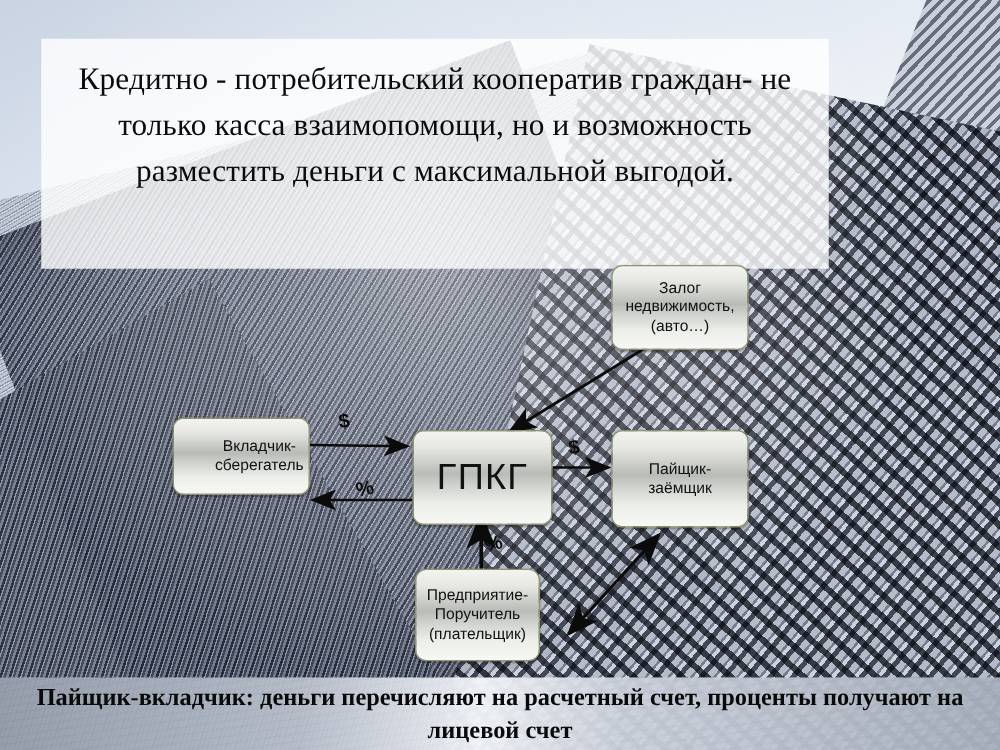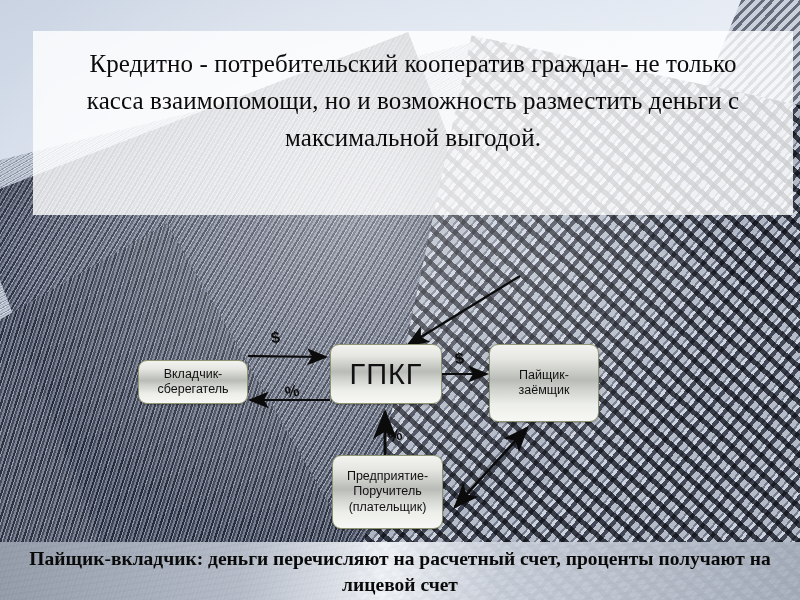--- a/index.html
+++ b/index.html
@@ -148,21 +148,21 @@
   .bg-haze {
     background: radial-gradient(ellipse at 45% 35%, rgba(255,255,255,.38), rgba(255,255,255,0) 62%);
     pointer-events: none;
   }
 
   
   #title-panel {
     position: absolute;
     left: 33px;
     top: 31px;
-    width: 760px;
+    width: 630px;
     height: 184px;
     background: rgba(255,255,255,.80);
     display: flex;
     align-items: flex-start;
     justify-content: center;
     padding-top: 14px;
     box-sizing: border-box;
   }
   #title-text {
     font-family: "Liberation Serif", serif;
@@ -296,36 +296,41 @@
 
       <line x1="442" y1="374" x2="487" y2="374" stroke="#0b0b0b" stroke-width="2.1" marker-end="url(#ah)"></line>
 
       <line x1="520" y1="276" x2="408" y2="345" stroke="#0b0b0b" stroke-width="2.3" marker-end="url(#ah)"></line>
 
       <line x1="385" y1="455" x2="385" y2="412" stroke="#0b0b0b" stroke-width="3" marker-end="url(#ah)"></line>
 
       <line x1="455" y1="507" x2="527" y2="428" stroke="#0b0b0b" stroke-width="2.6" marker-end="url(#ah2)" marker-start="url(#ahs)"></line>
     </svg>
 
-    <div class="node" id="node-vkladchik" style="left:138px; top:360px; width:110px; height:44px;">
+    <div class="node" id="node-vkladchik" style="left:138px; top:334px; width:110px; height:62px;justify-content:flex-end;">
       <span>Вкладчик-
 сберегатель</span>
     </div>
 
-    <div class="node" id="node-gpkg" style="left:330px; top:344px; width:112px; height:60px;justify-content:center;">
+    <div class="node" id="node-gpkg" style="left:330px; top:344px; width:112px; height:76px;justify-content:center;">
       <span>ГПКГ</span>
     </div>
 
+    <div class="node" id="node-zalog" style="left:489px; top:212px; width:110px; height:68px;">
+      <span>Залог
+недвижимость,
+(авто…)</span>
+    </div>
 
     <div class="node" id="node-paischik" style="left:489px; top:344px; width:110px; height:78px;">
       <span>Пайщик-
 заёмщик</span>
     </div>
 
-    <div class="node" id="node-predpriyatie" style="left:332px; top:455px; width:111px; height:74px;">
+    <div class="node" id="node-predpriyatie" style="left:332px; top:455px; width:100px; height:74px;">
       <span>Предприятие-
 Поручитель
 (плательщик)</span>
     </div>
 
     <span class="edge-label" style="left:271px; top:329px;">$</span>
 
     <span class="edge-label rot2" style="left:285px; top:383px;">%</span>
 
     <span class="edge-label" style="left:455px; top:350px;">$</span>

